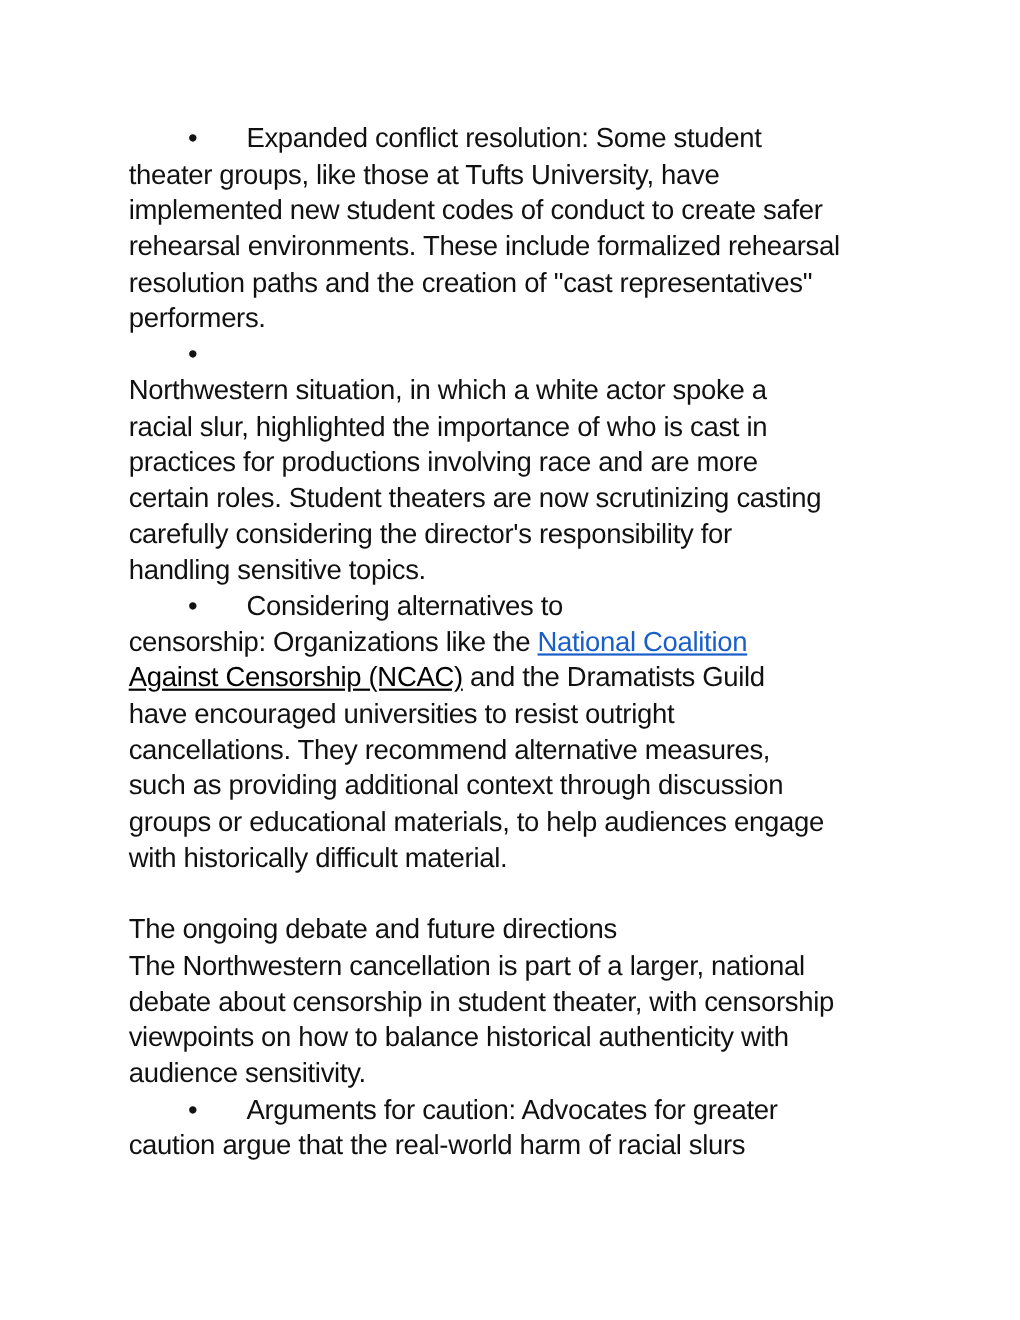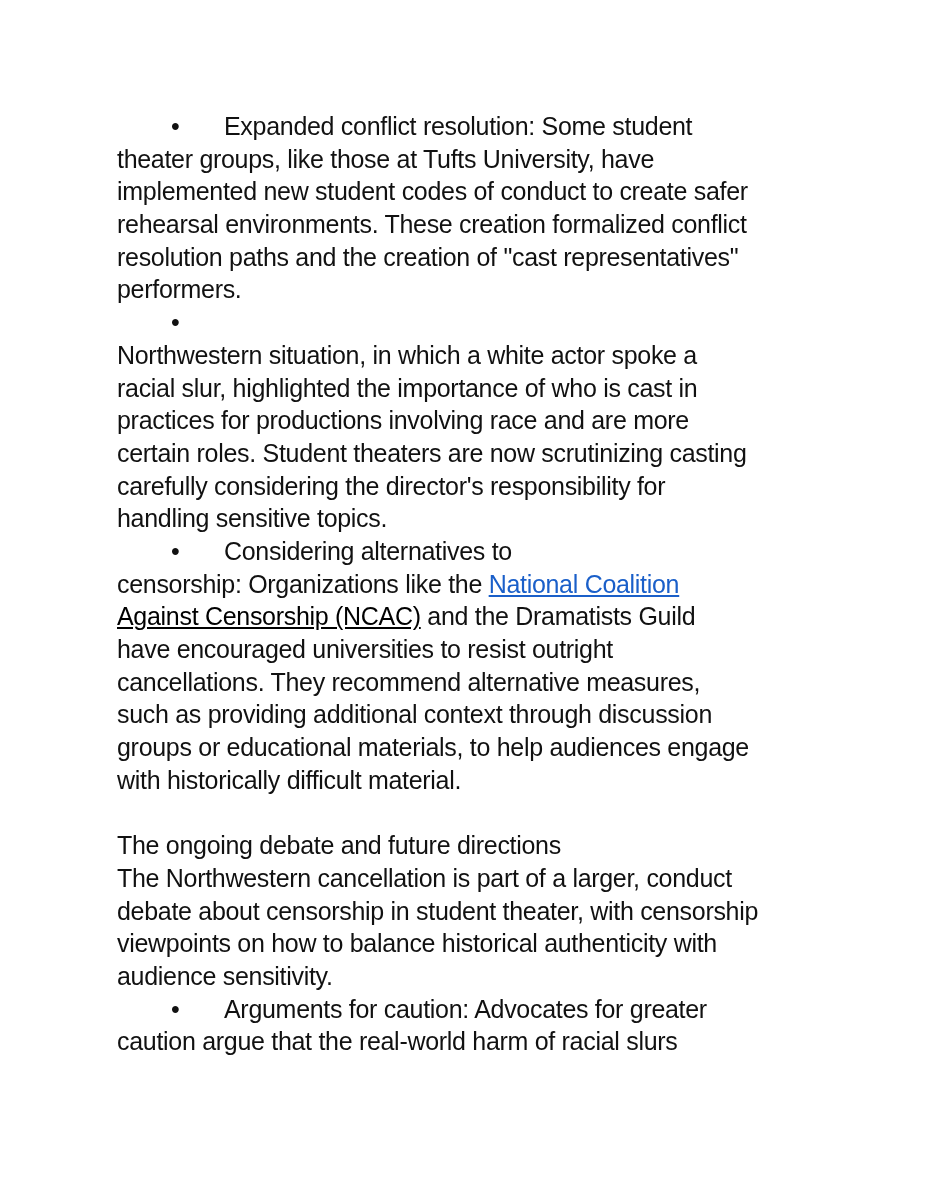--- a/index.html
+++ b/index.html
@@ -21,21 +21,21 @@
 <body>
 
 <div class="page">
 
   <div class="line bullet-line">
     <span class="bullet-dot">•</span>
     <span class="bullet-text">Expanded conflict resolution: Some student</span>
   </div>
   <div class="line">theater groups, like those at Tufts University, have</div>
   <div class="line">implemented new student codes of conduct to create safer</div>
-  <div class="line">rehearsal environments. These creation formalized conflict</div>
+  <div class="line">rehearsal environments. These include formalized rehearsal</div>
   <div class="line">resolution paths and the creation of "cast representatives"</div>
   <div class="line">performers.</div>
 
   <div class="line bullet-line">
     <span class="bullet-dot">•</span>
   </div>
   <div class="line">Northwestern situation, in which a white actor spoke a</div>
   <div class="line">racial slur, highlighted the importance of who is cast in</div>
   <div class="line">practices for productions involving race and are more</div>
   <div class="line">certain roles. Student theaters are now scrutinizing casting</div>
@@ -50,21 +50,21 @@
   <div class="line"><a class="link" href="#" style="color: #000000;">Against Censorship (NCAC)</a><span> and the Dramatists Guild</span></div>
   <div class="line">have encouraged universities to resist outright</div>
   <div class="line">cancellations. They recommend alternative measures,</div>
   <div class="line">such as providing additional context through discussion</div>
   <div class="line">groups or educational materials, to help audiences engage</div>
   <div class="line">with historically difficult material.</div>
 
   <div class="blank"></div>
 
   <div class="line">The ongoing debate and future directions</div>
-  <div class="line">The Northwestern cancellation is part of a larger, conduct</div>
+  <div class="line">The Northwestern cancellation is part of a larger, national</div>
   <div class="line">debate about censorship in student theater, with censorship</div>
   <div class="line">viewpoints on how to balance historical authenticity with</div>
   <div class="line">audience sensitivity.</div>
 
   <div class="line bullet-line">
     <span class="bullet-dot">•</span>
     <span class="bullet-text">Arguments for caution: Advocates for greater</span>
   </div>
   <div class="line">caution argue that the real-world harm of racial slurs</div>
 </div>

